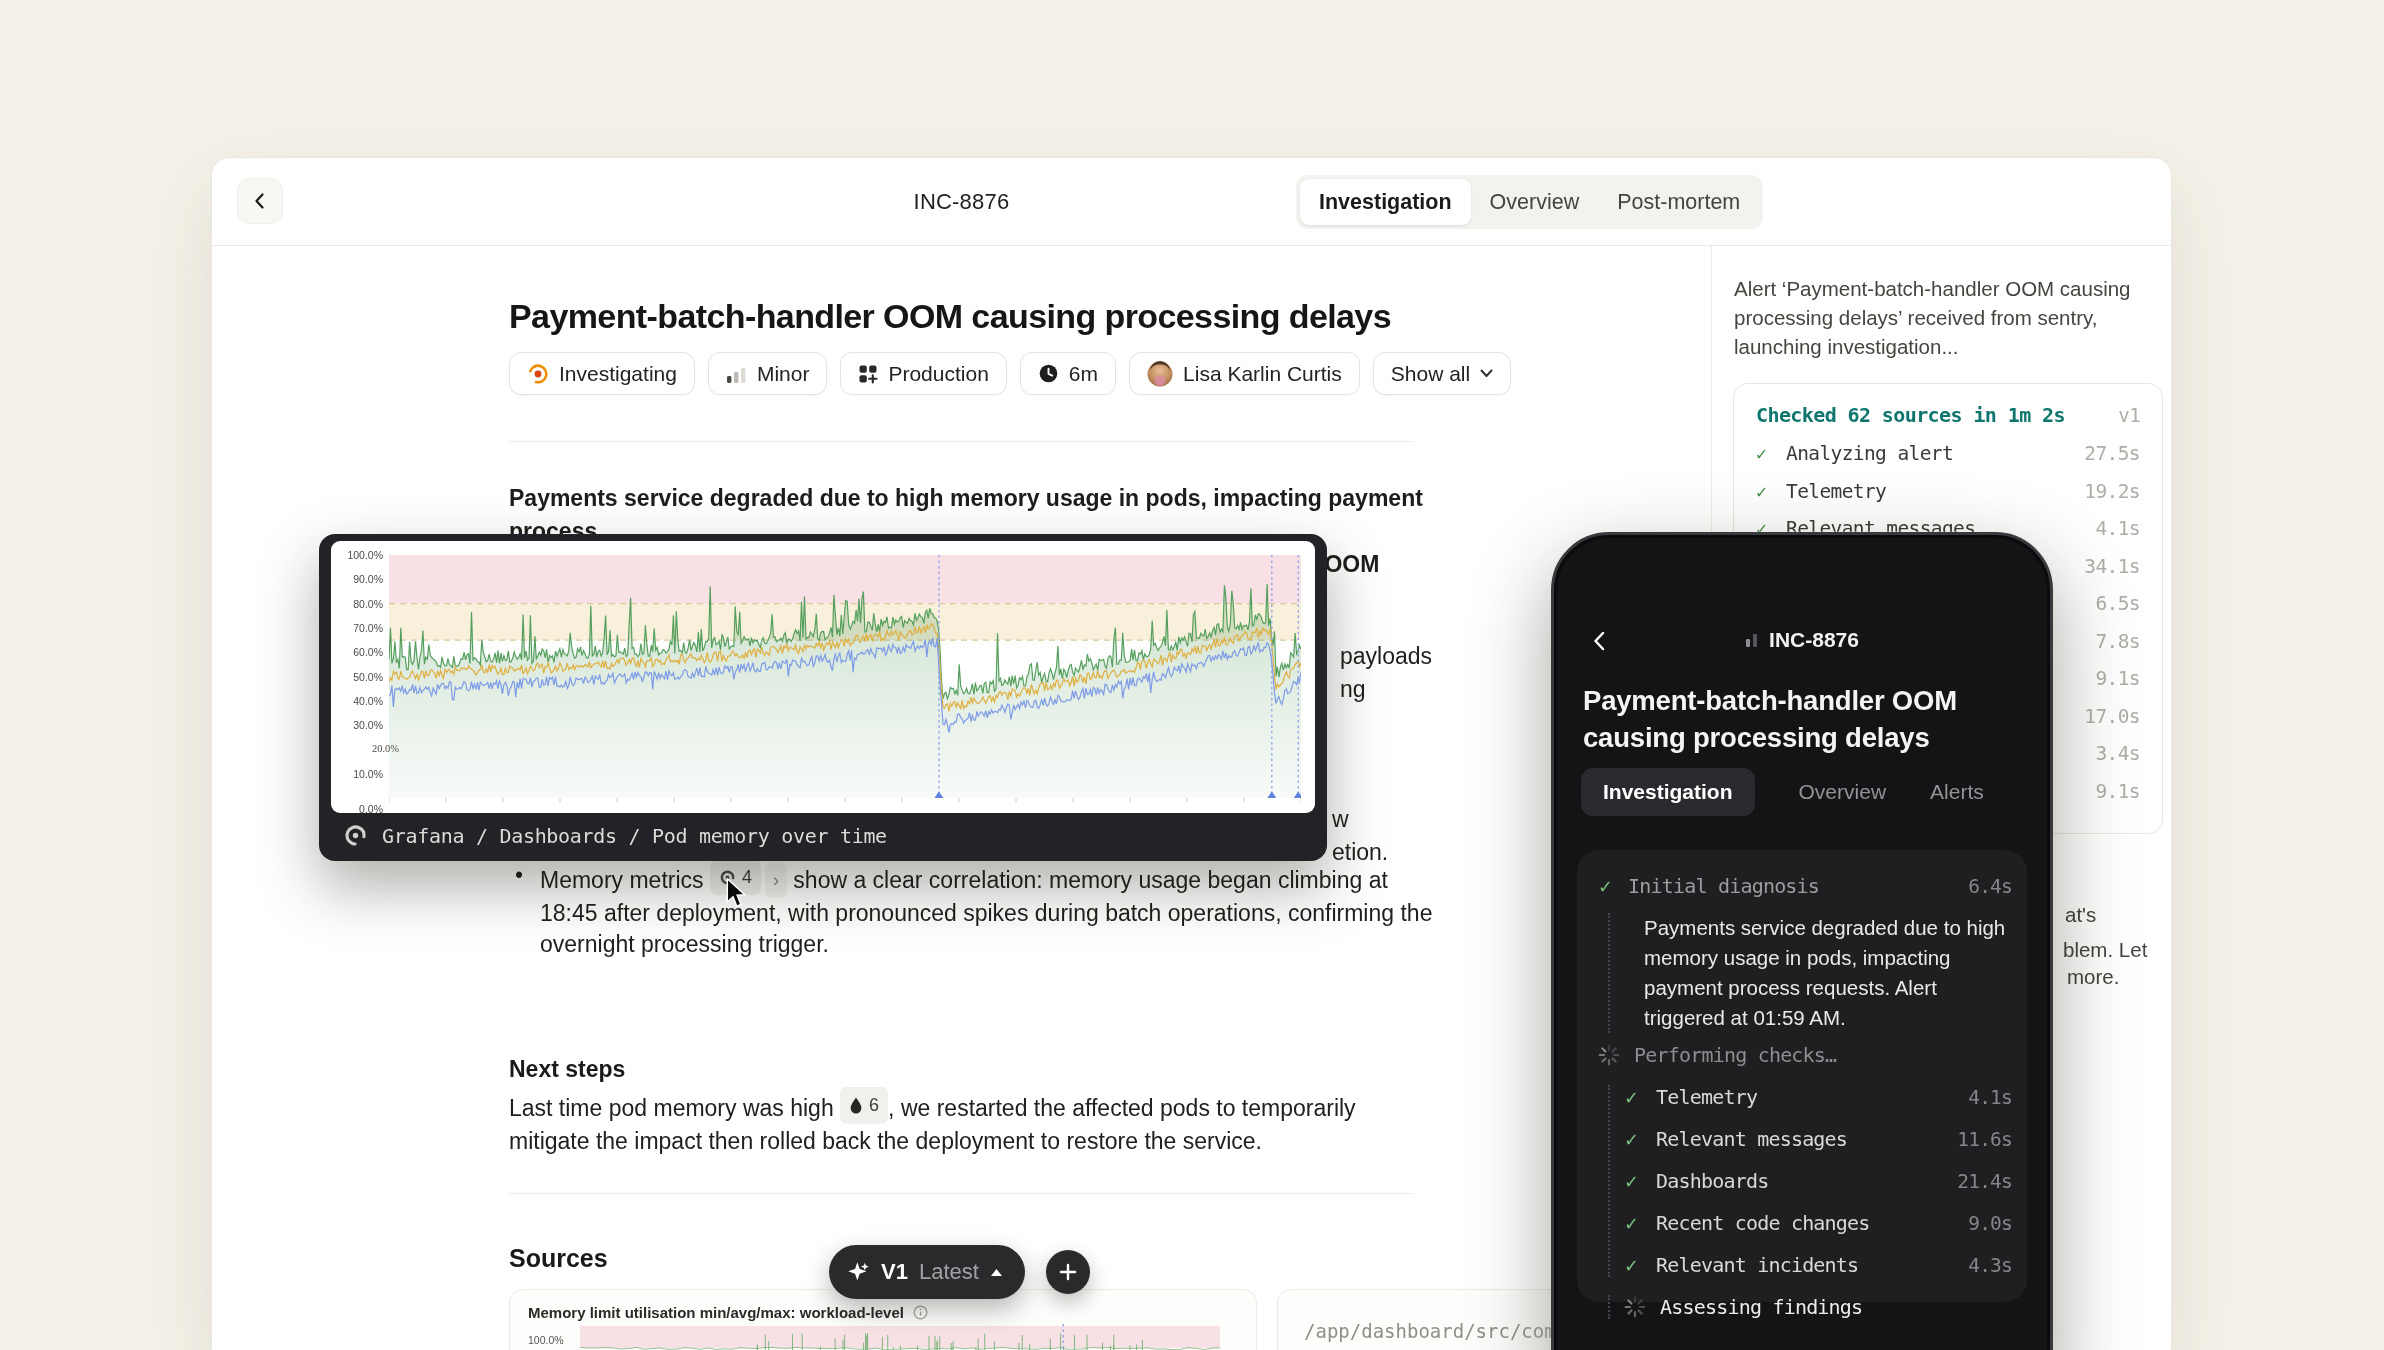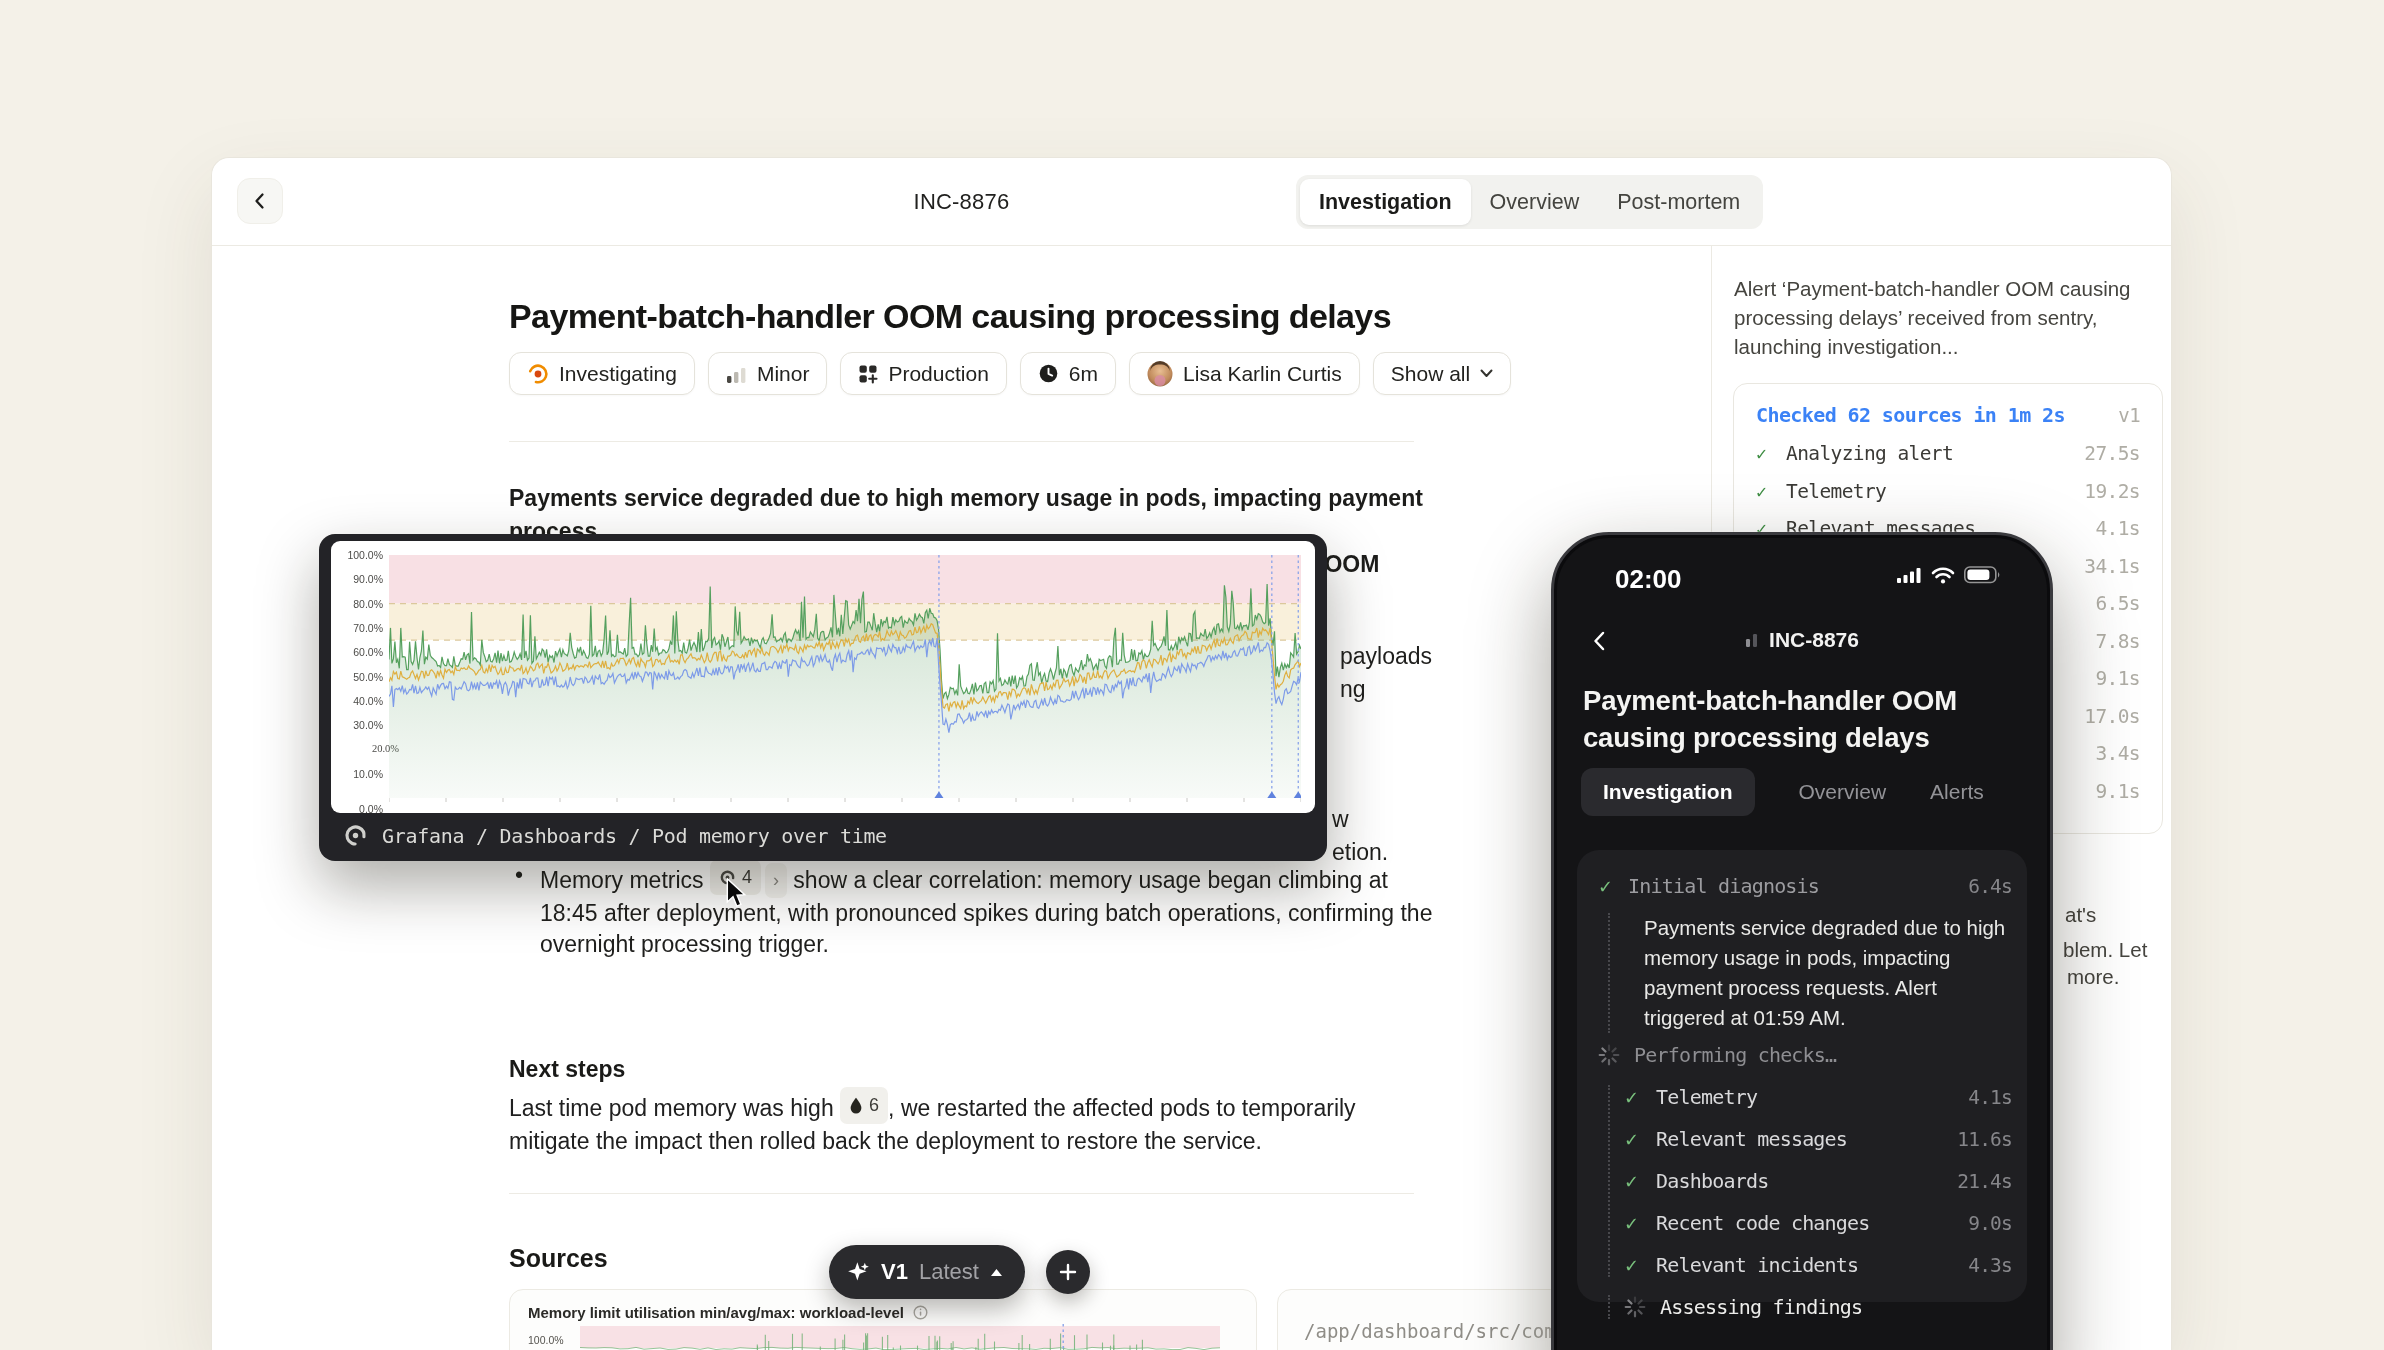--- a/index.html
+++ b/index.html
@@ -61,21 +61,21 @@
                  white-space:nowrap; -webkit-mask-image:linear-gradient(90deg,#000 55%,transparent 97%);
                  mask-image:linear-gradient(90deg,#000 55%,transparent 97%); }
 
   
   .sidebar { position:absolute; left:1499px; top:88px; width:462px; height:1105px; border-left:1px solid #ECEAE3; }
   .alert-text { position:absolute; left:22px; top:28px; width:400px; font-size:20.5px; line-height:29px; color:#45443F; }
   .checked-panel { position:absolute; left:21px; top:137px; width:430px; background:#FFFFFF;
                    border:1px solid #E9E7E0; border-radius:14px; padding:19px 22px 16px 22px;
                    font-family:"DejaVu Sans Mono", monospace; }
   .cp-head { display:flex; align-items:baseline; font-size:20px; letter-spacing:-0.6px; margin-bottom:15px; }
-  .cp-head .h { font-weight:700; color:#3b82f6; }
+  .cp-head .h { font-weight:700; color:#0f766e; }
   .cp-head .v { margin-left:auto; color:#AFADA5; font-size:19px; }
   .crow { display:flex; align-items:baseline; margin-bottom:14.5px; font-size:19.5px; letter-spacing:-0.6px; }
   .crow .ck { color:#3F8E44; width:30px; font-size:18px; }
   .crow .lbl { color:#3B3A36; }
   .crow .tm { margin-left:auto; color:#AFADA5; }
   .side-frag { position:absolute; font-size:20.5px; color:#45443F; z-index:56; }
 
   
   .g-tooltip { position:absolute; left:319px; top:534px; width:1008px; height:327px; background:#232327;
                border-radius:16px; z-index:40; box-shadow:0 26px 60px rgba(25,22,12,.35); }
@@ -460,41 +460,20 @@
       </svg>
   </div>
   <div class="plus-btn">
     <svg width="20" height="20" viewBox="0 0 20 20">
         <path d="M10 3 V17 M3 10 H17" stroke="#FFFFFF" stroke-width="2.4" stroke-linecap="round"></path>
       </svg>
   </div>
 
   <div class="phone">
     <div class="screen">
-      <div class="p-status">
-        <div class="p-time">02:00</div>
-        <div class="p-sicons">
-          <svg width="25" height="17" viewBox="0 0 25 17">
-              <rect x="0" y="11" width="4" height="5" rx="1" fill="#FFF"></rect>
-              <rect x="6.5" y="8" width="4" height="8" rx="1" fill="#FFF"></rect>
-              <rect x="13" y="4.5" width="4" height="11.5" rx="1" fill="#FFF"></rect>
-              <rect x="19.5" y="1" width="4" height="15" rx="1" fill="#FFF"></rect>
-            </svg>
-          <svg width="24" height="17" viewBox="0 0 24 17">
-              <path d="M2 6 a14 14 0 0 1 20 0" fill="none" stroke="#FFF" stroke-width="2.6" stroke-linecap="round"></path>
-              <path d="M5.5 10 a9 9 0 0 1 13 0" fill="none" stroke="#FFF" stroke-width="2.6" stroke-linecap="round"></path>
-              <circle cx="12" cy="14.4" r="2.1" fill="#FFF"></circle>
-            </svg>
-          <svg width="37" height="18" viewBox="0 0 37 18">
-              <rect x="0.8" y="1" width="31" height="15.5" rx="5" fill="none" stroke="rgba(255,255,255,.55)" stroke-width="1.6"></rect>
-              <rect x="3.4" y="3.6" width="22" height="10.3" rx="3" fill="#FFF"></rect>
-              <path d="M34 6 a4 4 0 0 1 0 5.6" fill="rgba(255,255,255,.55)" stroke="none"></path>
-            </svg>
-        </div>
-      </div>
       <div class="p-nav">
         <div class="p-back">
           <svg width="22" height="24" viewBox="0 0 22 24">
               <polyline points="14,4 6.5,12 14,20" fill="none" stroke="#FFFFFF" stroke-width="2.5" stroke-linecap="round" stroke-linejoin="round"></polyline>
             </svg>
         </div>
         <div class="p-navtitle">
           <svg width="15" height="16" viewBox="0 0 15 16">
               <rect x="1" y="7" width="4" height="8" rx="1.2" fill="#8E8E92"></rect>
               <rect x="8" y="2" width="4" height="13" rx="1.2" fill="#55555A"></rect>

